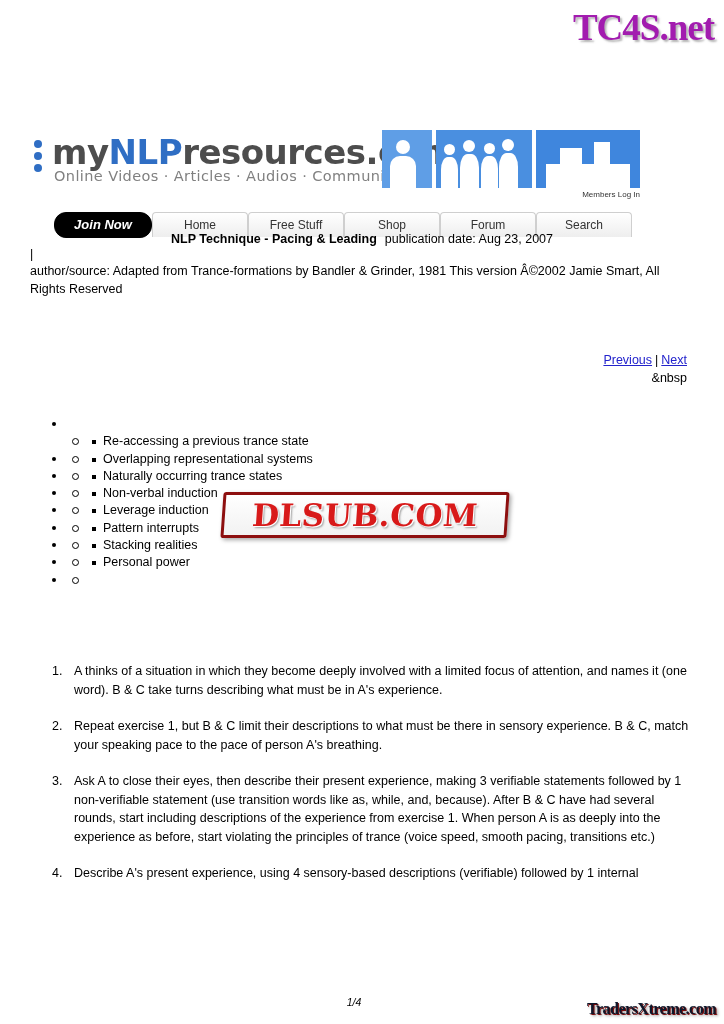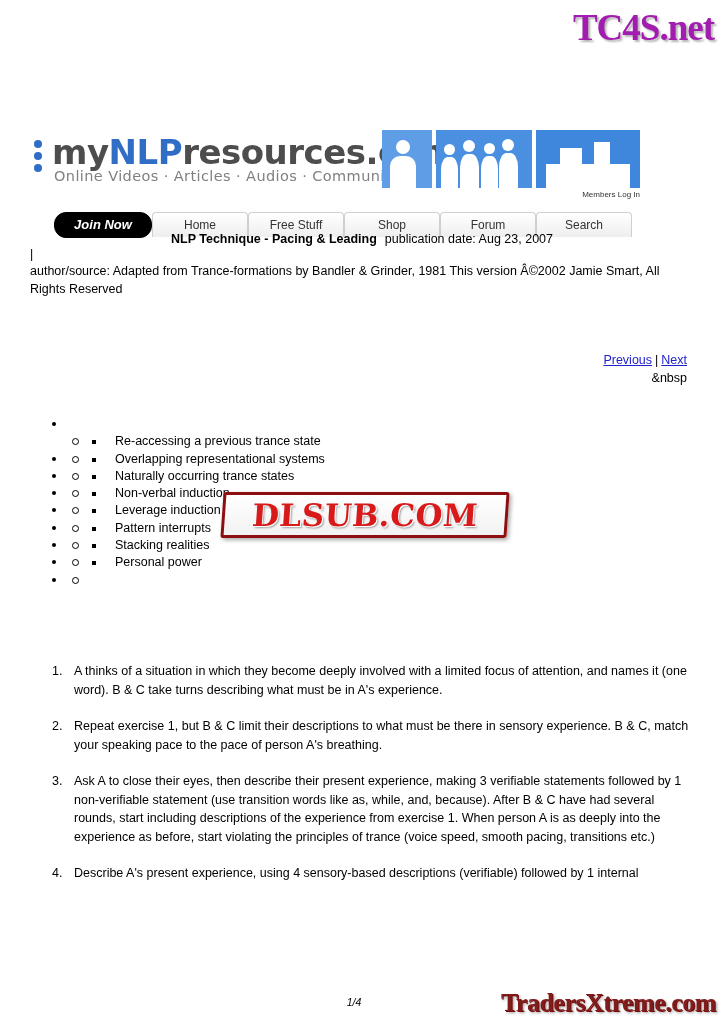--- a/index.html
+++ b/index.html
@@ -254,21 +254,20 @@
     top: 5px;
     width: 4px;
     height: 4px;
     background: #000000;
   }
   .b-text {
     position: absolute;
     left: 51px;
     top: -1px;
     white-space: nowrap;
-    margin-left: 12px;
   }
 
   
   .dlsub {
     position: absolute;
     left: 222px;
     top: 492px;
     width: 280px;
     height: 40px;
     font-family: "DejaVu Serif", serif;
@@ -315,22 +314,22 @@
     text-align: center;
     font-size: 10.5px;
     font-style: italic;
   }
   .tx-watermark {
     position: absolute;
     right: 8px;
     bottom: 6px;
     font-family: "Liberation Serif", serif;
     font-weight: bold;
-    font-size: 26px;
-    color: #7f1d1d;
+    font-size: 16px;
+    color: #0f172a;
     text-shadow: 1px 1px 0 #7a0b0b, 2px 2px 3px rgba(0,0,0,0.4);
     letter-spacing: -0.5px;
   }
 </style>
 </head>
 <body>
 
 <div class="tc4s-watermark">TC4S.net</div>
 
 <div class="header-block">

